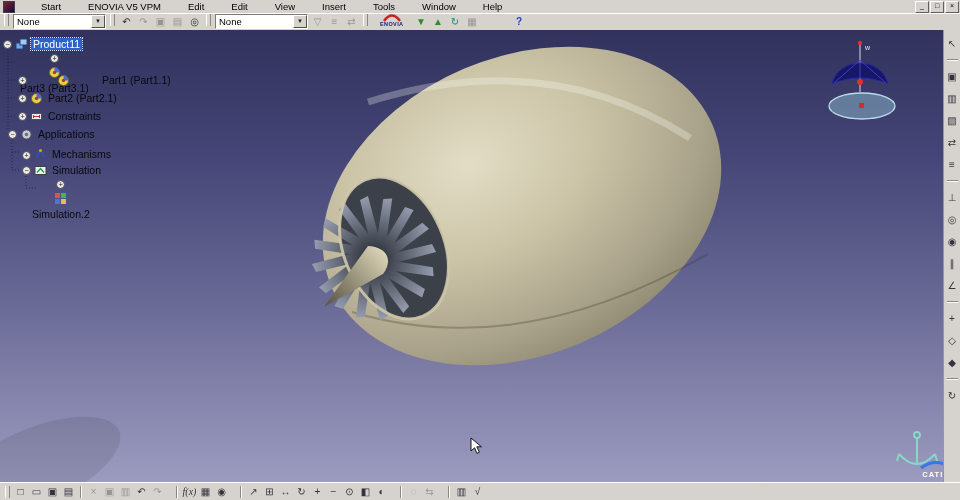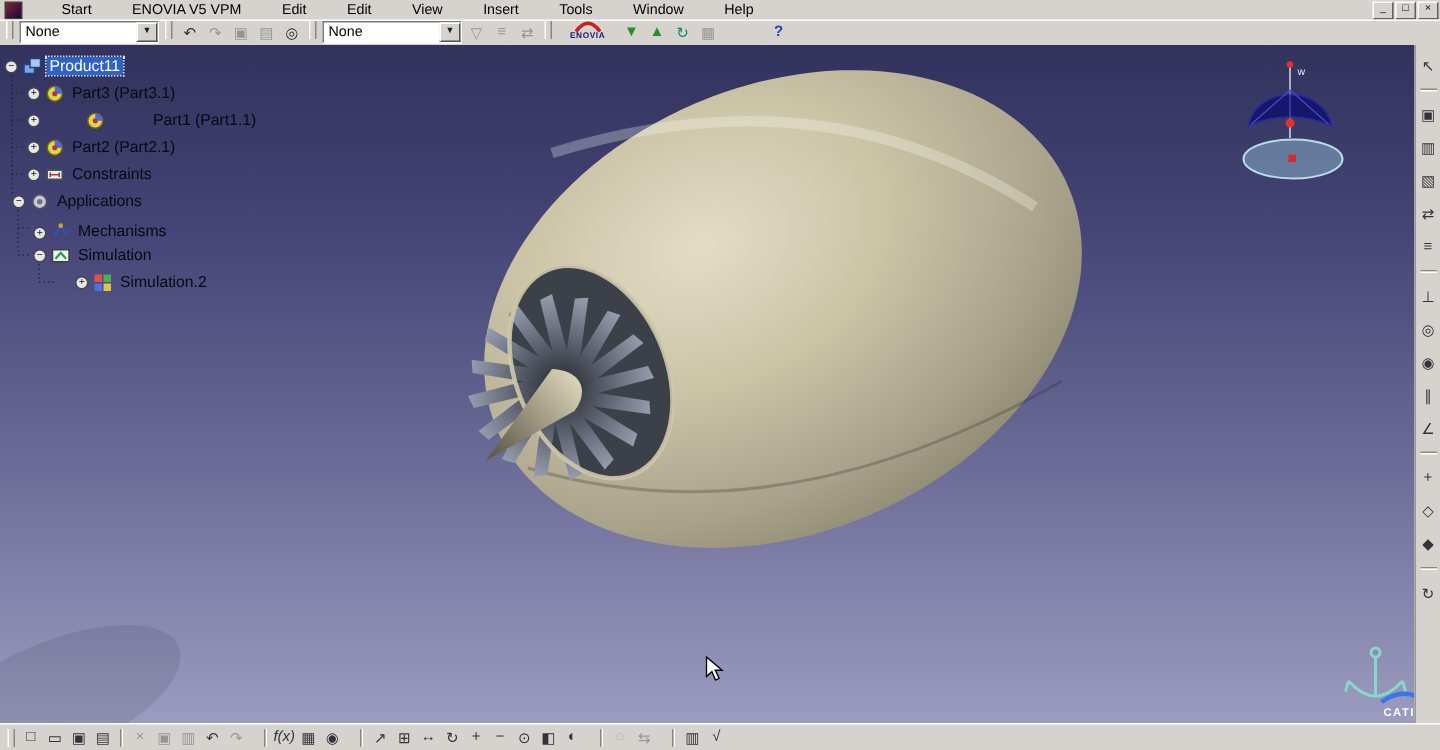--- a/index.html
+++ b/index.html
@@ -27,21 +27,21 @@
     border-color:#7a7a7a #fff #fff #7a7a7a;display:flex;align-items:center;
     font-size:9.5px;padding-left:3px;color:#000;}
   .combo .cval{flex:1;}
   .combo .arrow{width:12px;height:11px;background:#d6d3ce;border:1px solid;
     border-color:#fff #505050 #505050 #fff;font-size:6px;line-height:10px;text-align:center;color:#202020;}
   .tbtn{min-width:15px;height:15px;display:flex;align-items:center;justify-content:center;
     font-size:10px;color:#2f2f35;cursor:default;}
   .dim{opacity:.38;}
   .c-green{color:#2e8b2e;} .c-blue{color:#2050c8;} .c-teal{color:#0f8878;}
   .c-red{color:#c03030;} .c-orange{color:#c87818;}
-  .formula{font-style:italic;font-size:8.5px;color:#b06010;}
+  .formula{font-style:italic;font-size:8.5px;color:#b06010;font-family:Liberation Serif, serif;}
   .help{color:#2040c0;font-weight:bold;margin-left:30px;}
   .enovia{display:flex;flex-direction:column;align-items:center;margin:0 8px;line-height:1;}
   .enovia-label{font-size:5.5px;color:#16167e;letter-spacing:.4px;font-weight:bold;}
   
   .viewport{position:absolute;top:30px;left:0;width:943px;height:453px;overflow:hidden;
     background:linear-gradient(180deg,#32325d 0%,#454577 28%,#6c6c98 62%,#9c9cc0 100%);}
   .scene{position:absolute;top:0;left:0;}
   
   .tree-lines{position:absolute;top:6px;left:2px;}
   .tree{position:absolute;top:6px;left:2px;width:230px;height:170px;font-size:10.5px;color:#08080f;text-decoration:underline;}
@@ -197,21 +197,21 @@
     <div class="tree-row" style="left:1px;top:0;">
       <span class="expander">−</span>
       <span class="tree-icon">
         <svg width="13" height="13" viewBox="0 0 13 13">
             <rect x="1" y="5" width="7" height="6" fill="#7aa7e8" stroke="#204080"></rect>
             <rect x="5" y="1" width="7" height="6" fill="#a8c8f0" stroke="#204080"></rect>
           </svg>
       </span>
       <span class="tree-label selected">Product11</span>
     </div>
-    <div class="tree-row" style="left:16px;top:18px;">
+    <div class="tree-row" style="left:16px;top:18px;flex-direction:column;">
       <span class="expander">+</span>
       <span class="tree-icon">
         <svg width="13" height="13" viewBox="0 0 13 13">
             <circle cx="6.5" cy="6.5" r="5" fill="#d8d850" stroke="#806000"></circle>
             <path d="M6.5,1.5 A5,5 0 0 1 11.5,6.5 L6.5,6.5 Z" fill="#4a6ad8"></path>
             <circle cx="6.5" cy="6.5" r="1.7" fill="#c03030"></circle>
           </svg>
       </span>
       <span class="tree-label">Part3 (Part3.1)</span>
     </div>
@@ -271,21 +271,21 @@
     <div class="tree-row" style="left:20px;top:126px;justify-content:center;">
       <span class="expander">−</span>
       <span class="tree-icon">
         <svg width="13" height="13" viewBox="0 0 13 13">
             <rect x="1" y="2.5" width="11" height="8" fill="#f0f0f0" stroke="#404040"></rect>
             <path d="M3,8.5 L6.5,4.5 L10,8.5" stroke="#20a040" stroke-width="1.4" fill="none"></path>
           </svg>
       </span>
       <span class="tree-label">Simulation</span>
     </div>
-    <div class="tree-row" style="left:48px;top:144px;">
+    <div class="tree-row" style="left:28px;top:144px;flex-direction:column;">
       <span class="expander">+</span>
       <span class="tree-icon">
         <svg width="13" height="13" viewBox="0 0 13 13">
             <rect x="1" y="1" width="5" height="5" fill="#e05050"></rect>
             <rect x="7" y="1" width="5" height="5" fill="#50b050"></rect>
             <rect x="1" y="7" width="5" height="5" fill="#5070e0"></rect>
             <rect x="7" y="7" width="5" height="5" fill="#e0c050"></rect>
           </svg>
       </span>
       <span class="tree-label">Simulation.2</span>

